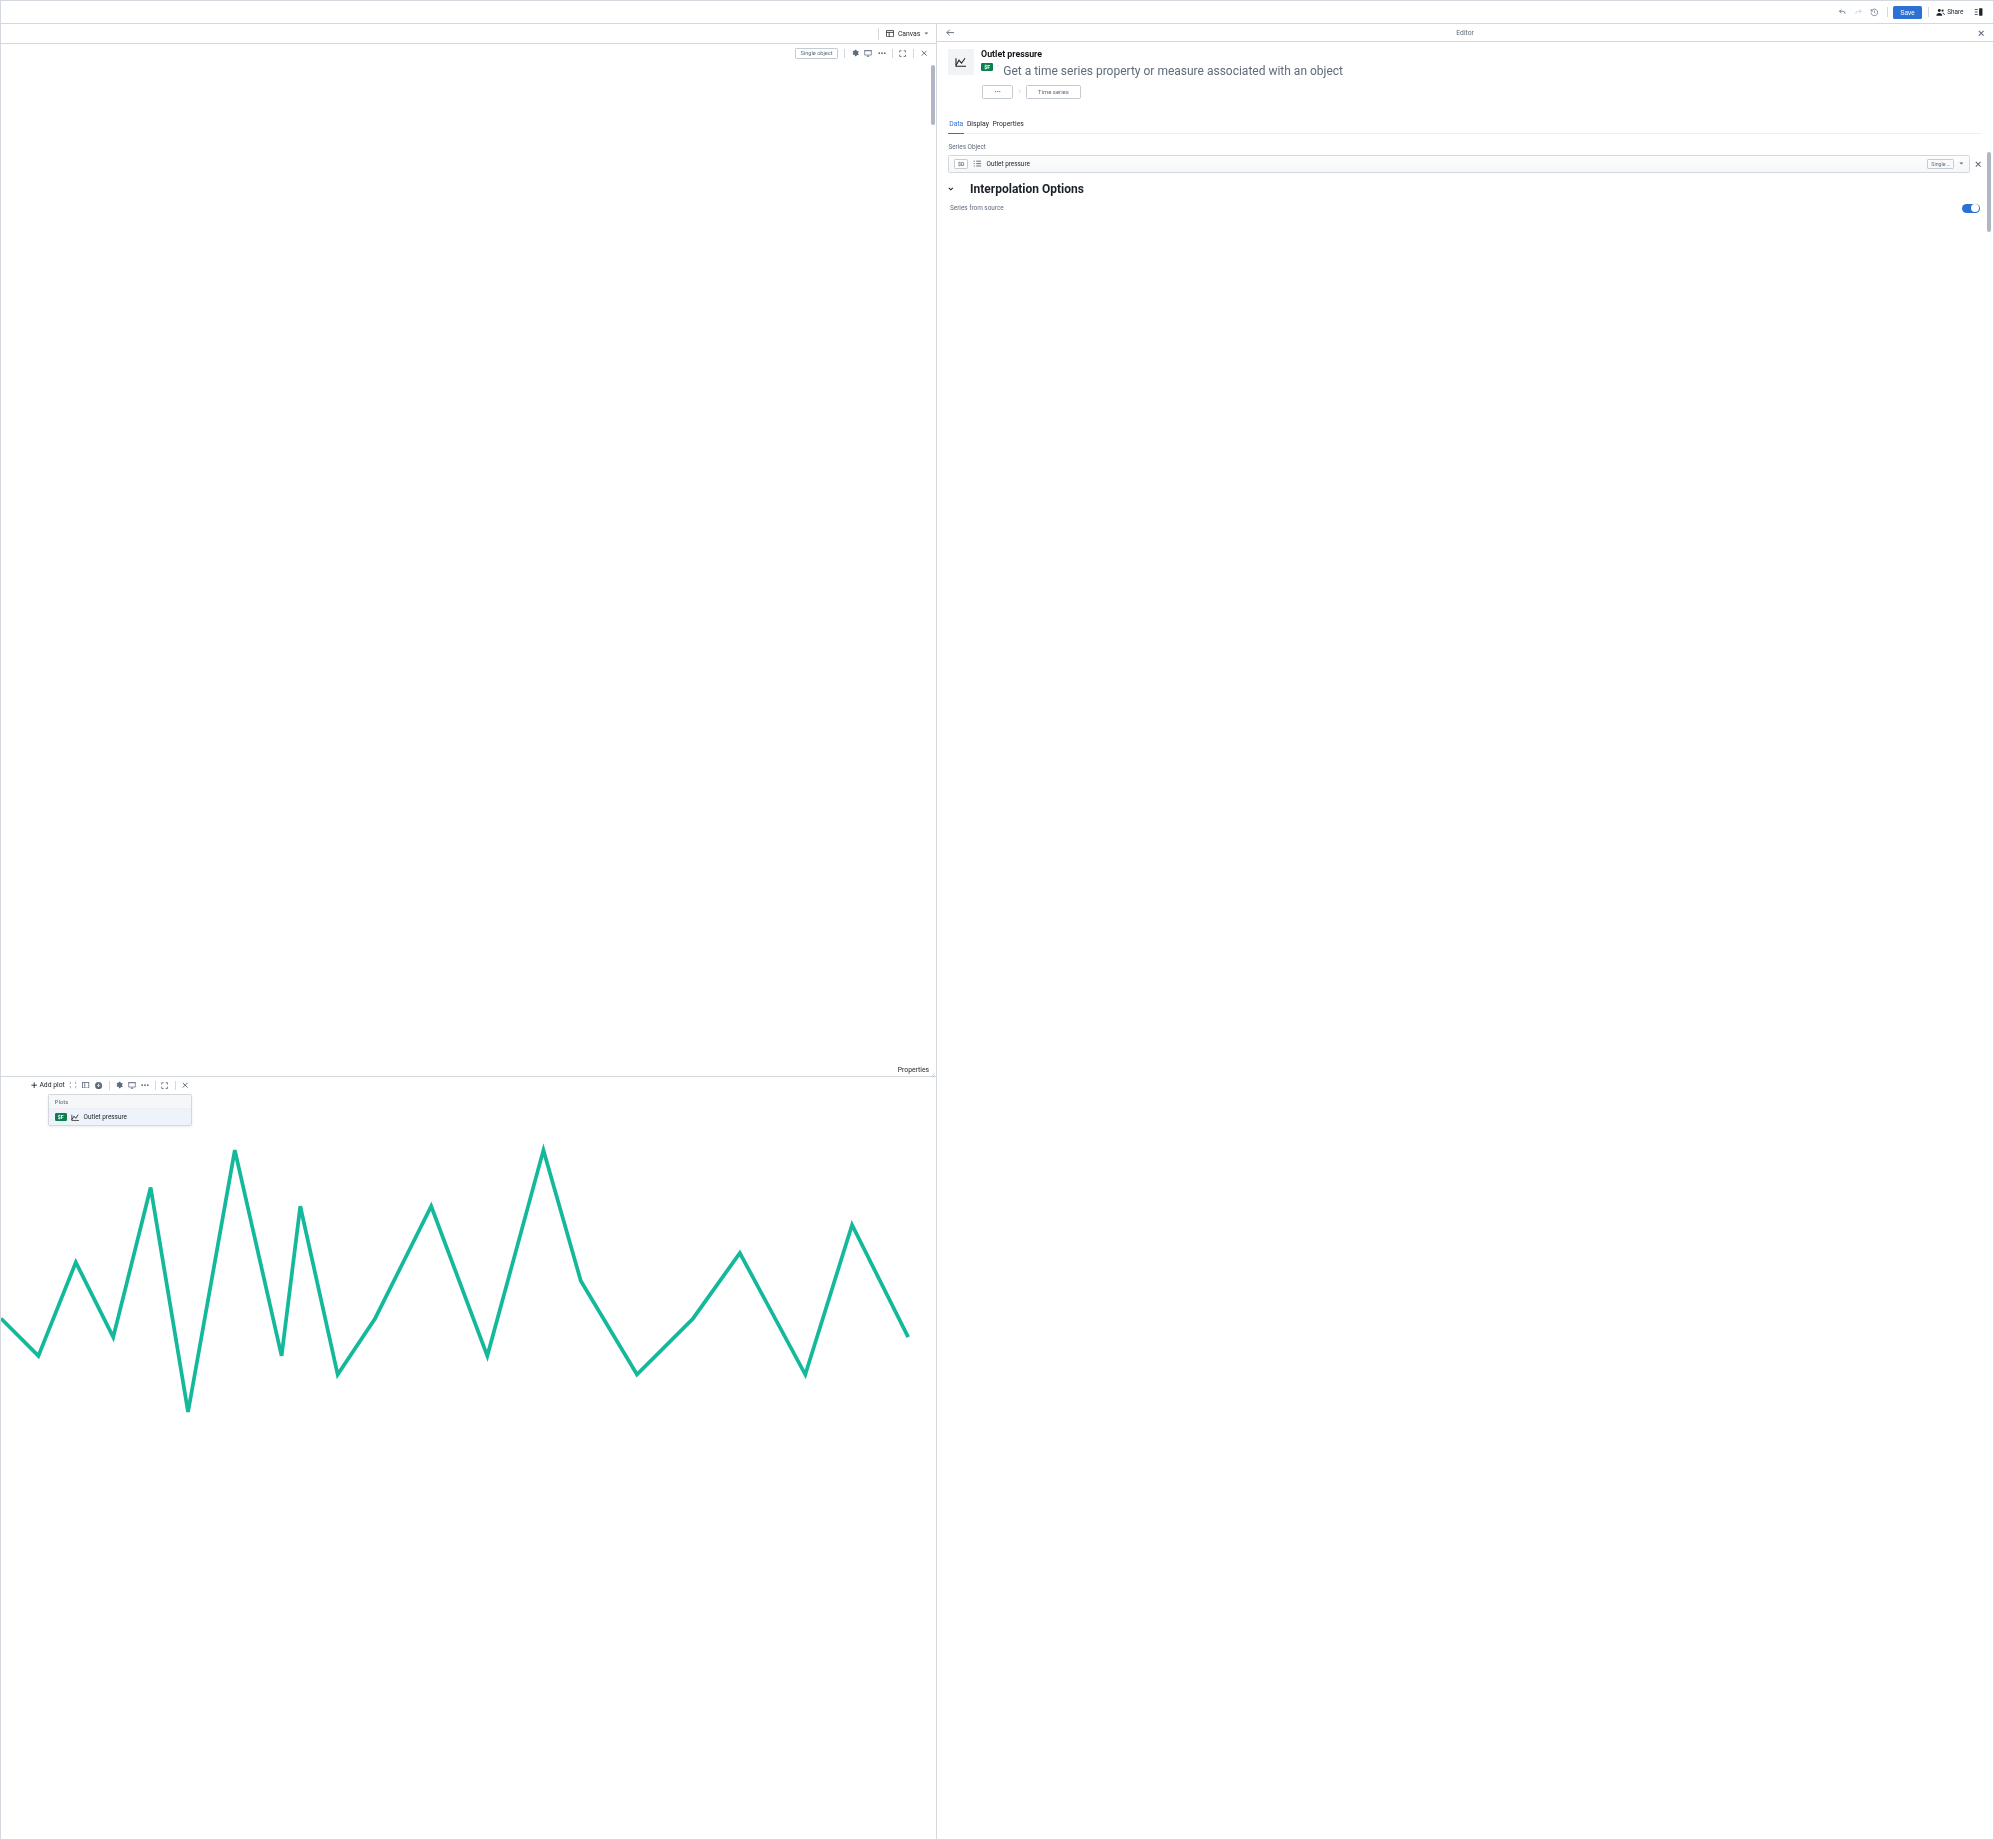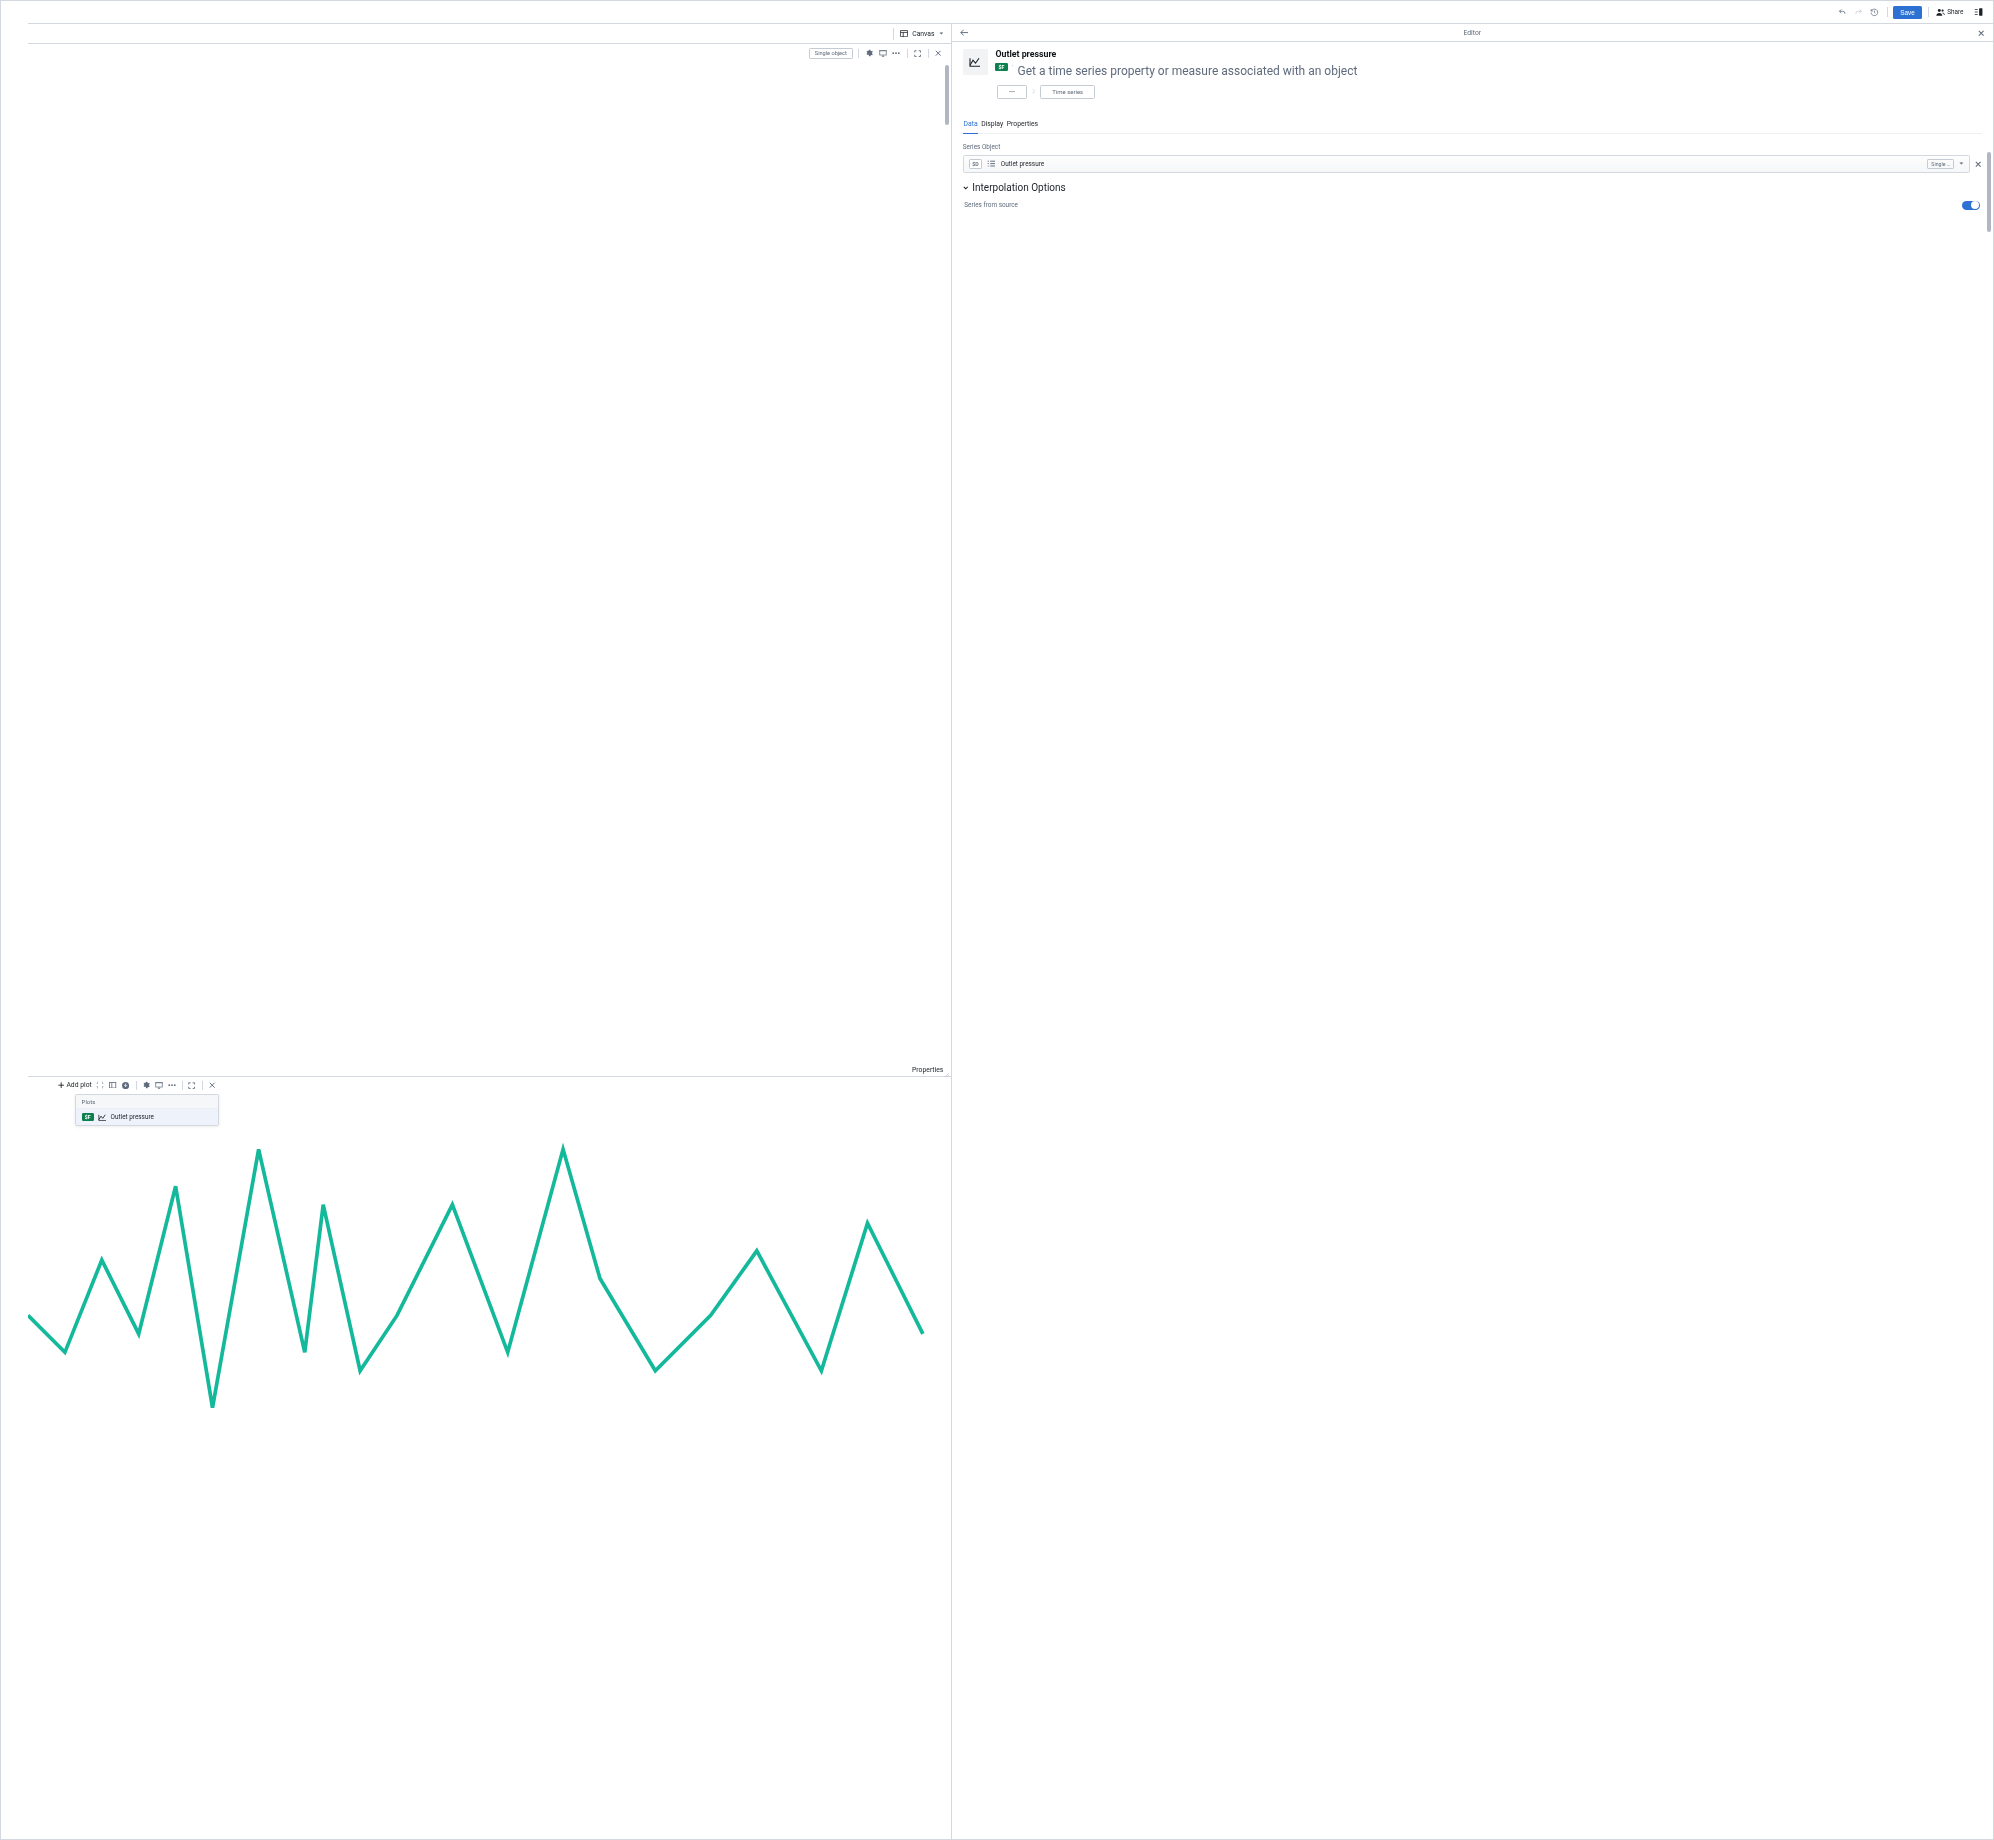--- a/index.html
+++ b/index.html
@@ -1,17 +1,17 @@
 <!DOCTYPE html>
 <html style="font-size:6.4px"><head>
 <meta charset="utf-8">
 <style>
 * { box-sizing: border-box; margin: 0; padding: 0; }
 body { font-family: -apple-system, BlinkMacSystemFont, "Segoe UI", Roboto, sans-serif; color: #1c2127; background: #fff; font-size: 5.6px; overflow: hidden; }
-.app { display: flex; flex-direction: column; height: 100vh; border: 0.4px solid #d3d8de; padding-left: 27px; }
+.app { display: flex; flex-direction: column; height: 100vh; border: 0.4px solid #d3d8de; }
 .topbar { display: flex; justify-content: flex-end; align-items: center; gap: 1.6px; padding: 4px 7.2px; border-bottom: 0.4px solid #d3d8de; }
 .topbar .icon-btn { width: 14.4px; height: 14.4px; display: flex; align-items: center; justify-content: center; cursor: pointer; color: #5f6b7c; border-radius: 1.2px; }
 .topbar .sep { width: 0.4px; height: 10.4px; background: #d3d8de; margin: 0 4px; }
 .btn-primary { background: #2d72d2; color: #fff; border: none; padding: 3.2px 7.2px; border-radius: 1.6px; font-size: 6.4px; font-weight: 500; cursor: pointer; }
 .share-group { display: flex; align-items: center; gap: 2.4px; color: #1c2127; font-size: 6.4px; cursor: pointer; padding: 1.6px 2.4px; }
 .main { display: flex; flex: 1; min-height: 0; }
 .left { flex: 0 0 47%; display: flex; flex-direction: column; border-right: 0.4px solid #d3d8de; }
 .right { flex: 1; display: flex;}
 .canvas-header { display: flex; justify-content: flex-end; align-items: center; padding: 3.2px 7.2px; border-bottom: 0.4px solid #d3d8de; }
 .canvas-header .sep-v { width: 0.4px; height: 12px; background: #d3d8de; margin-right: 7.2px; }
@@ -59,21 +59,21 @@
 .tab.active { color: #2d72d2; border-bottom: 1.2px solid #2d72d2; margin-bottom: -0.4px; }
 .section { margin-top: 8.8px; }
 .sec-label { color: #5f6b7c; font-size: 6.4px; margin-bottom: 4px; display:flex; align-items:center; justify-content:space-between; }
 .combo-row { display: flex; align-items: center; gap: 5.6px; }
 .combo { flex: 1; display: flex; align-items: center; gap: 4.8px; border: 0.4px solid #d3d8de; border-radius: 1.6px; padding: 3.2px 4.8px; background: linear-gradient(#fdfdfd,#f6f7f9); }
 .combo .spacer { flex: 1; }
 .combo .chip-sm { border: 0.4px solid #c5cbd3; border-radius: 1.2px; padding: 0.8px 3.2px; font-size: 5.2px; color: #5f6b7c; }
 .combo .caret { color: #5f6b7c; }
 .highlight-box { border: 1.6px solid #e76a6a; border-radius: 2.4px; padding: 7.2px 7.2px 8.8px; margin-top: 8.8px; }
 .select { display: flex; align-items: center; justify-content: space-between; border: 0.4px solid #d3d8de; border-radius: 1.6px; padding: 4px 5.6px; background: linear-gradient(#fdfdfd,#f6f7f9); font-size: 6.2px; cursor: pointer; }
-.collapsible { display: flex; align-items: center; gap: 4px; font-size: 10px; font-weight: 400; cursor: pointer; margin-top: 9.6px; }
+.collapsible { display: flex; align-items: center; gap: 16px; font-size: 12px; font-weight: 700; cursor: pointer; margin-top: 9.6px; }
 .toggle-row { display: flex; align-items: center; justify-content: space-between; margin-top: 7.2px; padding: 0 1.6px; }
 .toggle-row .lbl { color: #5f6b7c; font-size: 6.4px; }
 .toggle { width: 18.4px; height: 9.6px; background: #2d72d2; border-radius: 4.8px; position: relative; cursor: pointer; }
 .toggle .knob { position: absolute; right: 0.8px; top: 0.8px; width: 8px; height: 8px; background: #fff; border-radius: 50%; box-shadow: 0 0 0 0.4px rgba(0,0,0,.08); }
 svg { display: block; }
 </style>
 </head>
 <body>
 
 <div class="app">

